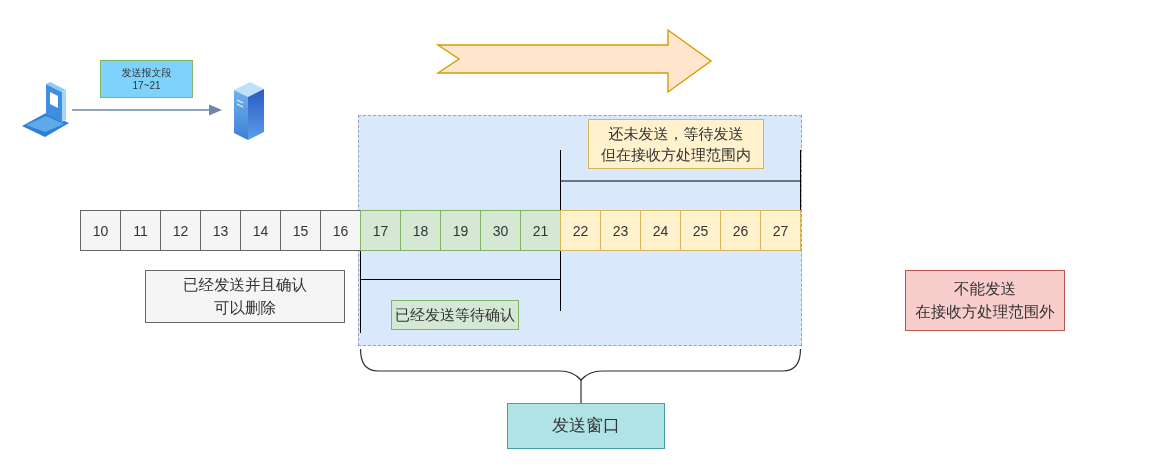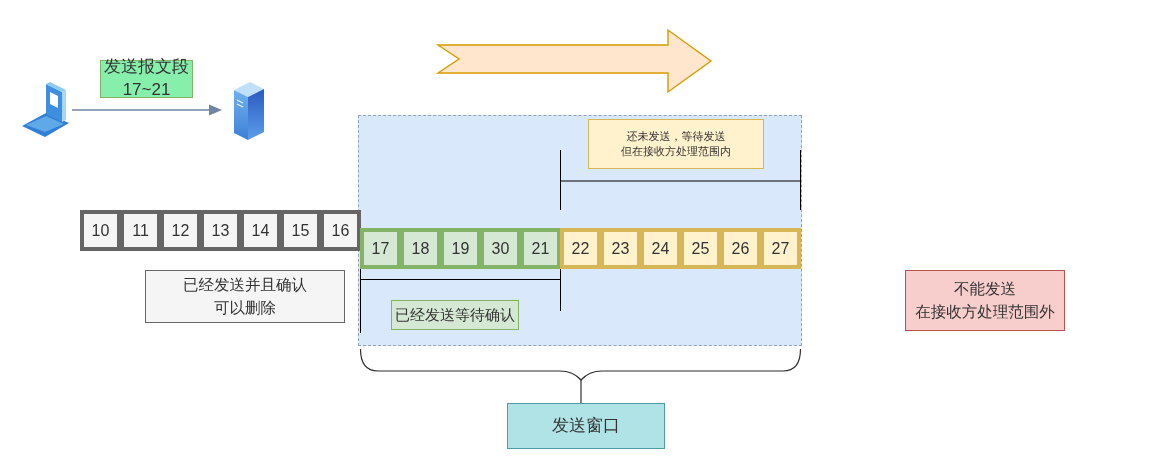--- a/index.html
+++ b/index.html
@@ -14,42 +14,42 @@
     left:358px;top:115px;width:444px;height:231px;
     background:#DAE8FC;border:1px dashed #93A3BC;z-index:1;
   }
 
   
   .overlay{left:0;top:0;width:1162px;height:472px;z-index:3;pointer-events:none;}
 
   
   .seq-row{left:80px;top:210px;display:flex;z-index:4;}
   .cells-group{display:flex;}
-  .cells-group + .cells-group{margin-left:-1px;margin-top:18px;}
+  .cells-group + .cells-group{margin-left:-1px;}
   .cell{
-    box-sizing:border-box;width:41px;height:41px;border:4px solid #ef4444;
+    box-sizing:border-box;width:41px;height:41px;border:1px solid #ef4444;
     display:flex;align-items:center;justify-content:center;
-    font-size:16px;color:#333;background:#F5F5F5;
+    font-size:14px;color:#333;background:#F5F5F5;
   }
   .cell + .cell{margin-left:-1px;}
   .g-acked .cell{background:#F5F5F5;border-color:#666666;}
   .g-sent .cell{background:#D5E8D4;border-color:#82B366;}
   .g-usable .cell{background:#FFF2CC;border-color:#D6B656;}
   .g-blocked .cell{background:#F8CECC;border-color:#B85450;}
 
   
   .label-box{
     display:flex;flex-direction:column;align-items:center;justify-content:center;
     text-align:center;z-index:5;line-height:1.45;
   }
   .lb-acked{left:145px;top:270px;width:200px;height:53px;background:#F5F5F5;border:1px solid #666666;font-size:15.5px;}
   .lb-sent{left:391px;top:300px;width:128px;height:30px;background:#D5E8D4;border:1px solid #82B366;font-size:15px;}
-  .lb-usable{left:588px;top:119px;width:176px;height:50px;background:#FFF2CC;border:1px solid #D6B656;font-size:11px;line-height:1.4;}
+  .lb-usable{left:588px;top:119px;width:176px;height:50px;background:#FFF2CC;border:1px solid #D6B656;font-size:15px;line-height:1.4;}
   .lb-blocked{left:905px;top:270px;width:160px;height:61px;background:#F8CECC;border:1px solid #B85450;font-size:15.5px;}
-  .lb-transfer{left:100px;top:60px;width:93px;height:38px;background:#86efac;border:1px solid #82B366;font-size:17px;line-height:1.35;z-index:5;}
+  .lb-transfer{left:100px;top:60px;width:93px;height:38px;background:#7dd3fc;border:1px solid #82B366;font-size:10px;line-height:1.35;z-index:5;}
   .lb-sendwindow{left:507px;top:403px;width:158px;height:46px;background:#B0E3E6;border:1px solid #4D9BA3;font-size:17px;z-index:5;justify-content:center;}
 
   .icon-svg{z-index:4;}
 </style>
 </head>
 <body>
 
 <div class="canvas">
 
   <div class="abs window-region"></div>

